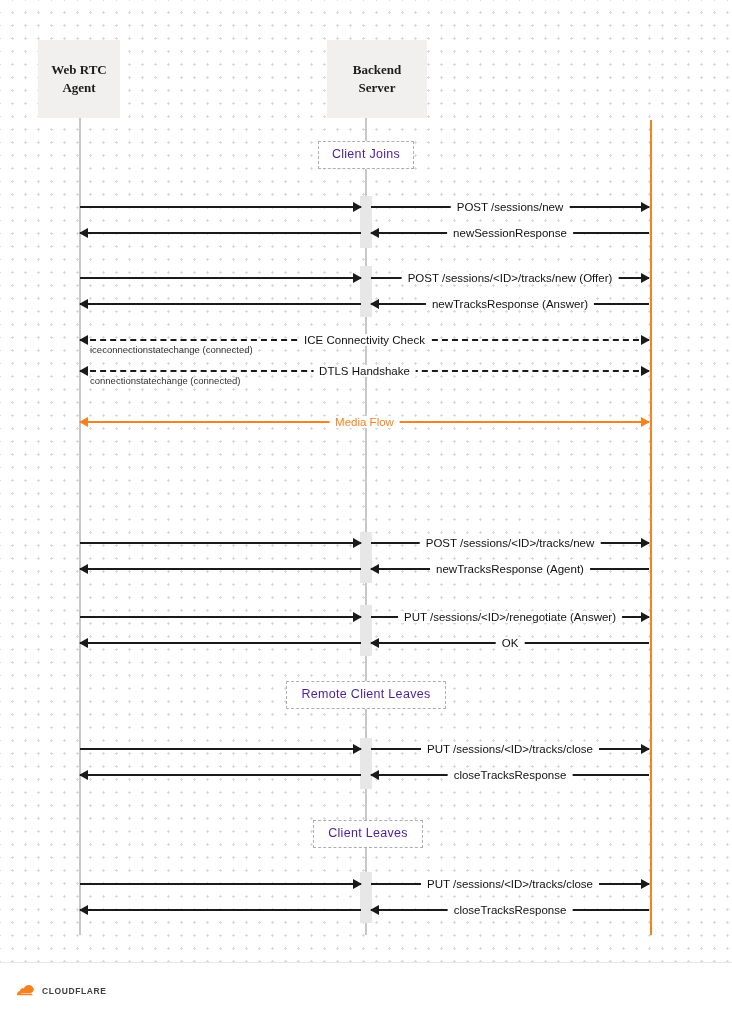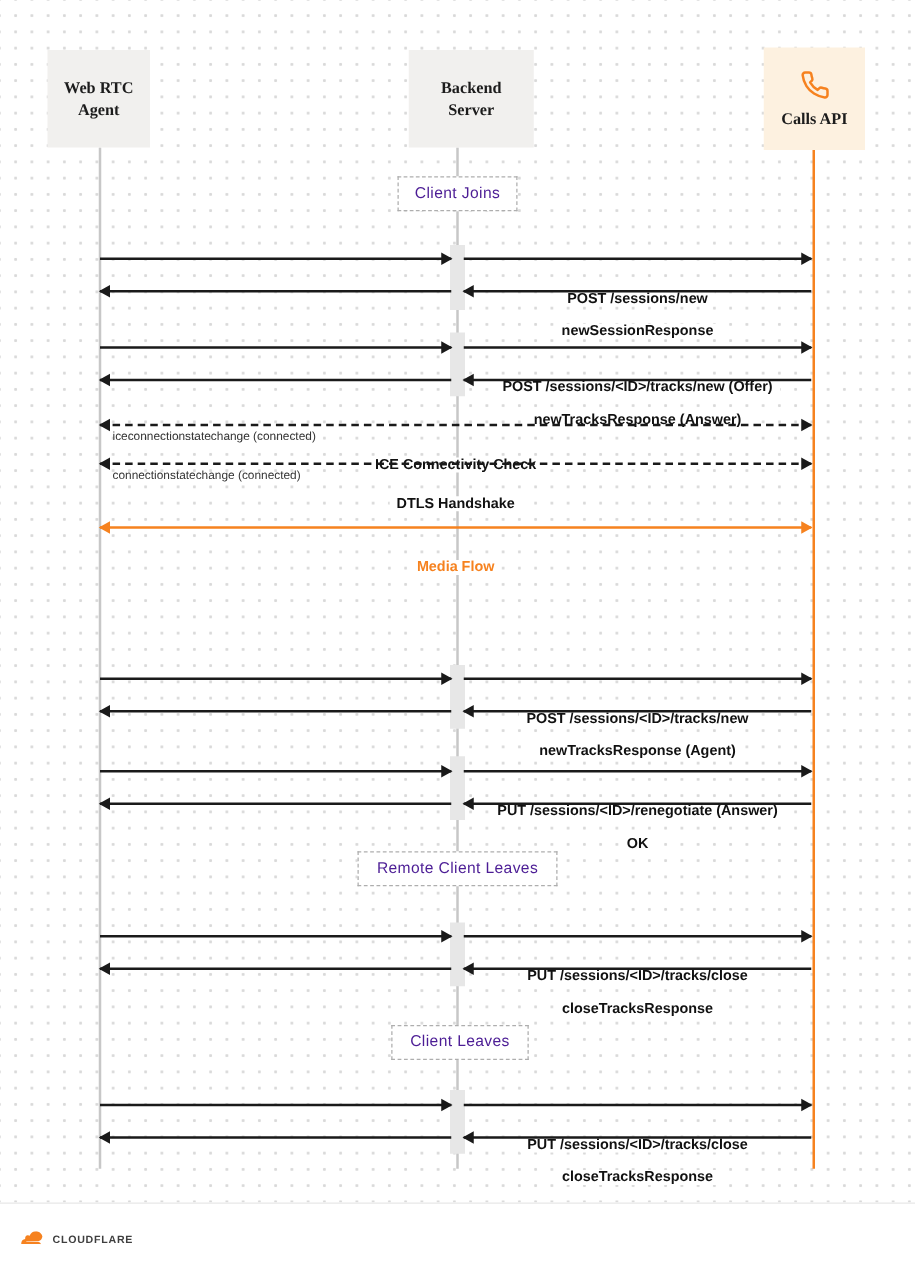--- a/index.html
+++ b/index.html
@@ -22,21 +22,21 @@
     color:#4c1d95;font-size:12.5px;line-height:25px;text-align:center;letter-spacing:.3px;white-space:nowrap;}
   
   .arrow{position:absolute;height:0;border-top:2px solid currentColor;color:#1a1a1a;}
   .arrow.dashed{border-top-style:dashed;}
   .arrow.orange{color:#f6821f;}
   .arrow.right::after,.arrow.both::after{content:"";position:absolute;right:-1px;top:-6px;width:0;height:0;
     border-left:9px solid currentColor;border-top:5px solid transparent;border-bottom:5px solid transparent;}
   .arrow.left::before,.arrow.both::before{content:"";position:absolute;left:-1px;top:-6px;width:0;height:0;
     border-right:9px solid currentColor;border-top:5px solid transparent;border-bottom:5px solid transparent;}
   .mlabel{position:absolute;left:50%;top:-1px;transform:translate(-50%,-50%);background:#fff;padding:0 6px;
-    font-weight:bold;font-size:11.5px;white-space:nowrap;color:#111;margin-top:32px;}
+    font-weight:normal;font-size:11.5px;white-space:nowrap;color:#111;}
   .arrow.orange .mlabel{color:#f6821f;}
   
   .note{position:absolute;font-size:9.5px;color:#333;white-space:nowrap;}
   
   .footer{position:absolute;left:0;top:962px;width:732px;height:57px;background:#fff;border-top:1px solid #e8e8e8;
     box-sizing:border-box;display:flex;align-items:center;justify-content:space-between;padding:0 16px;}
   .footer-title{font-weight:bold;font-size:15px;color:#1d1d1d;letter-spacing:.2px;}
   .brand{display:flex;align-items:center;gap:4px;}
   .brand-text{font-weight:bold;font-size:8.5px;color:#3f3f3f;letter-spacing:.6px;}
   .phone-icon-wrap{width:26px;height:26px;display:flex;align-items:center;justify-content:center;}
@@ -58,28 +58,20 @@
     <div class="activation" style="top:738px;height:51px;"></div>
     <div class="activation" style="top:872px;height:51px;"></div>
 
     <div class="actor" style="left:38px;top:40px;width:82px;height:78px;">
       <span class="actor-line">Web RTC</span>
       <span class="actor-line">Agent</span>
     </div>
     <div class="actor" style="left:327px;top:40px;width:100px;height:78px;">
       <span class="actor-line">Backend</span>
       <span class="actor-line">Server</span>
-    </div>
-    <div class="actor api" style="left:611px;top:38px;width:81px;height:82px;">
-      <span class="phone-icon-wrap">
-        <svg width="24" height="24" viewBox="0 0 24 24" fill="none" stroke="#f6821f" stroke-width="2" stroke-linecap="round" stroke-linejoin="round">
-          <path d="M22 16.92v3a2 2 0 0 1-2.18 2 19.79 19.79 0 0 1-8.63-3.07 19.5 19.5 0 0 1-6-6 19.79 19.79 0 0 1-3.07-8.67A2 2 0 0 1 4.11 2h3a2 2 0 0 1 2 1.72 12.84 12.84 0 0 0 .7 2.81 2 2 0 0 1-.45 2.11L8.09 9.91a16 16 0 0 0 6 6l1.27-1.27a2 2 0 0 1 2.11-.45 12.84 12.84 0 0 0 2.81.7A2 2 0 0 1 22 16.92z"></path>
-        </svg>
-      </span>
-      <span class="actor-line">Calls API</span>
     </div>
 
     <div class="group" style="left:318px;top:141px;width:96px;">Client Joins</div>
     <div class="group" style="left:286px;top:681px;width:160px;">Remote Client Leaves</div>
     <div class="group" style="left:313px;top:820px;width:110px;">Client Leaves</div>
 
     <div class="arrow right" style="left:80px;top:206px;width:281px;"></div>
     <div class="arrow right" style="left:371px;top:206px;width:278px;">
       <span class="mlabel">POST /sessions/new</span>
     </div>

